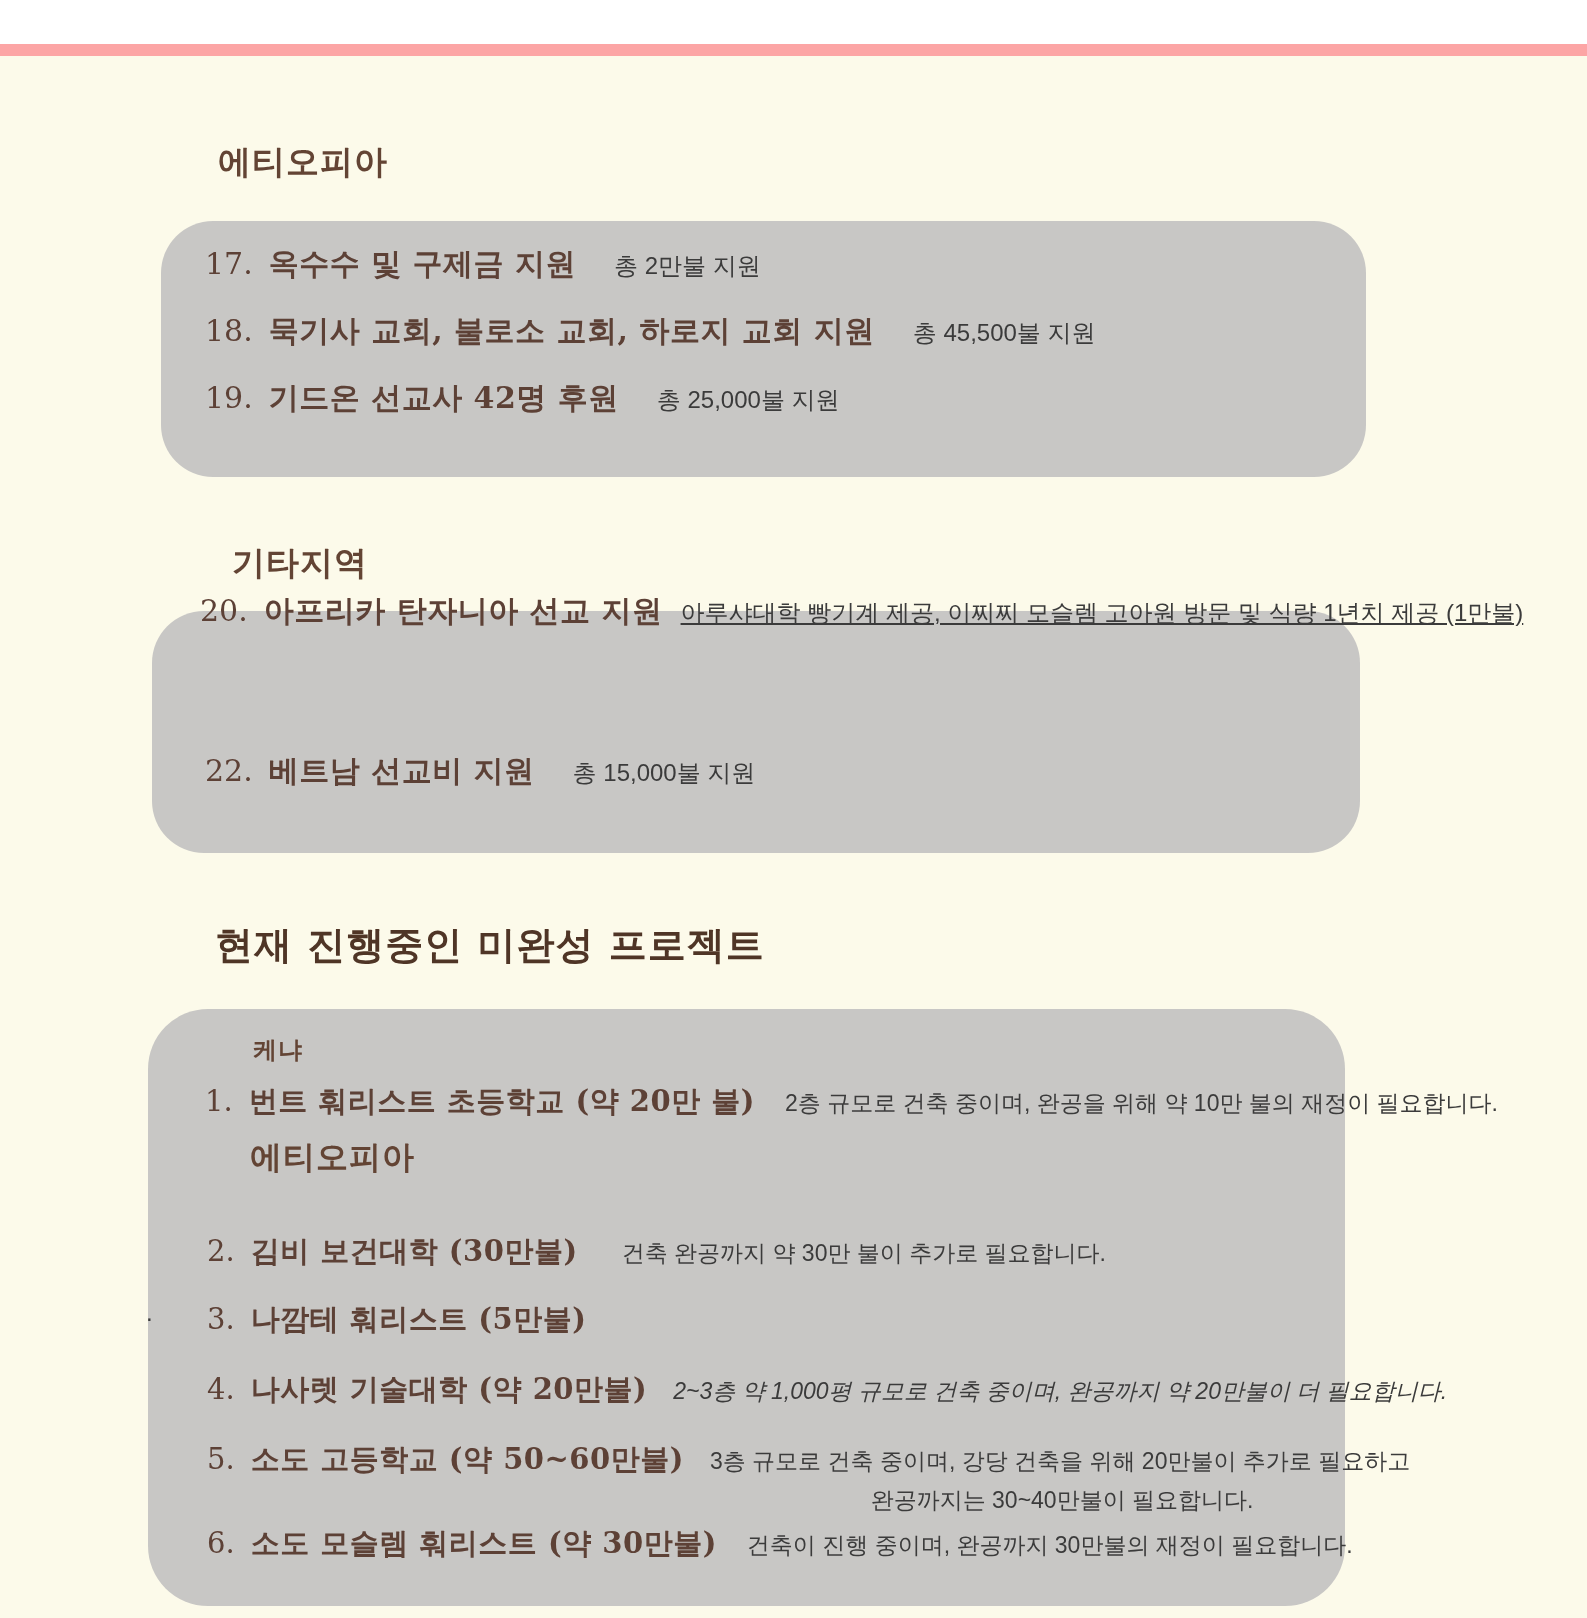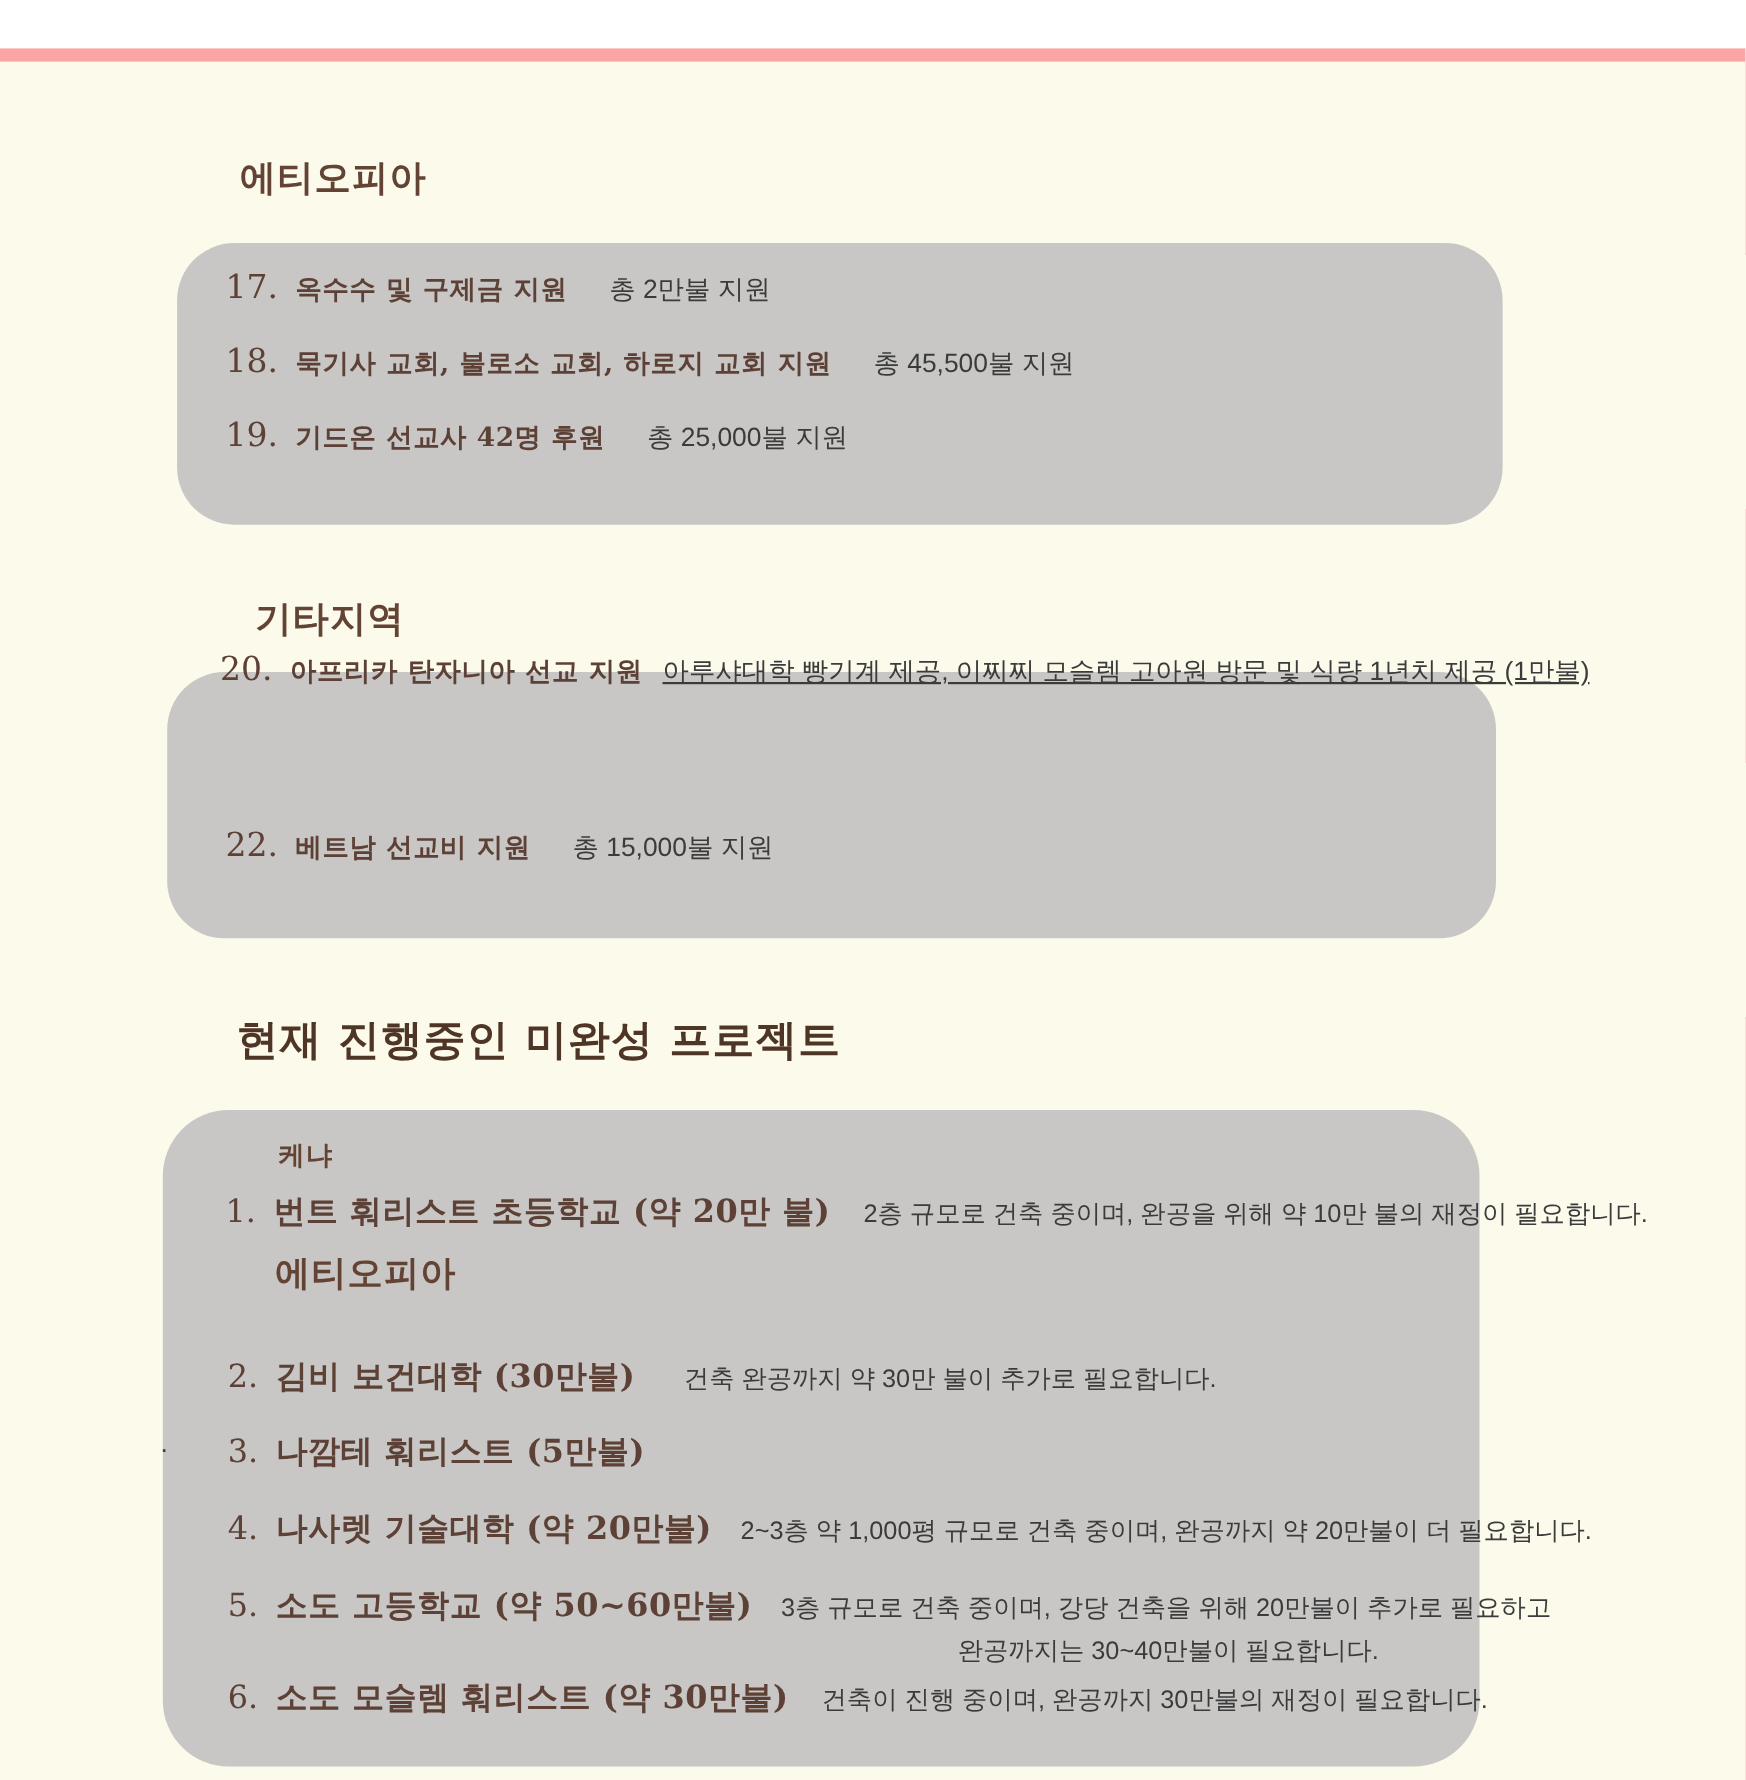--- a/index.html
+++ b/index.html
@@ -47,21 +47,21 @@
     white-space:nowrap;
   }
   .num{
     font-family:"DejaVu Serif","Liberation Serif",serif;
     font-size:30px;
     color:#5d4136;
     margin-right:16px;
   }
   .ititle{
     font-family:"DejaVu Serif","Liberation Serif",serif;
-    font-size:24px;
+    font-size:30px;
     font-weight:600;
     color:#5d4136;
     letter-spacing:0.5px;
   }
   .detail{
     font-family:"Liberation Sans", sans-serif;
     font-size:24px;
     color:#3b3b3b;
     margin-left:38px;
   }
@@ -147,21 +147,21 @@
   <span class="margin-note" style="left:146px;top:1255px;">.</span>
 
   <div class="item-row b3" style="left:207px;top:1256px;">
     <span class="num">3.</span>
     <span class="ititle">나깜테 훠리스트 (5만불)</span>
   </div>
 
   <div class="item-row b3" style="left:207px;top:1326px;">
     <span class="num">4.</span>
     <span class="ititle">나사렛 기술대학 (약 20만불)</span>
-    <span class="detail" style="margin-left:26px;">2~3층 약 1,000평 규모로 건축 중이며, 완공까지 약 20만불이 더 필요합니다.</span>
+    <span class="detail" style="margin-left:26px;font-style:italic;">2~3층 약 1,000평 규모로 건축 중이며, 완공까지 약 20만불이 더 필요합니다.</span>
   </div>
 
   <div class="item-row b3" style="left:207px;top:1396px;">
     <span class="num">5.</span>
     <span class="ititle">소도 고등학교 (약 50~60만불)</span>
     <div class="detail-block">
       <span class="detail" style="margin-left:26px;">3층 규모로 건축 중이며, 강당 건축을 위해 20만불이 추가로 필요하고</span>
       <span class="detail-line2">완공까지는 30~40만불이 필요합니다.</span>
     </div>
   </div>

